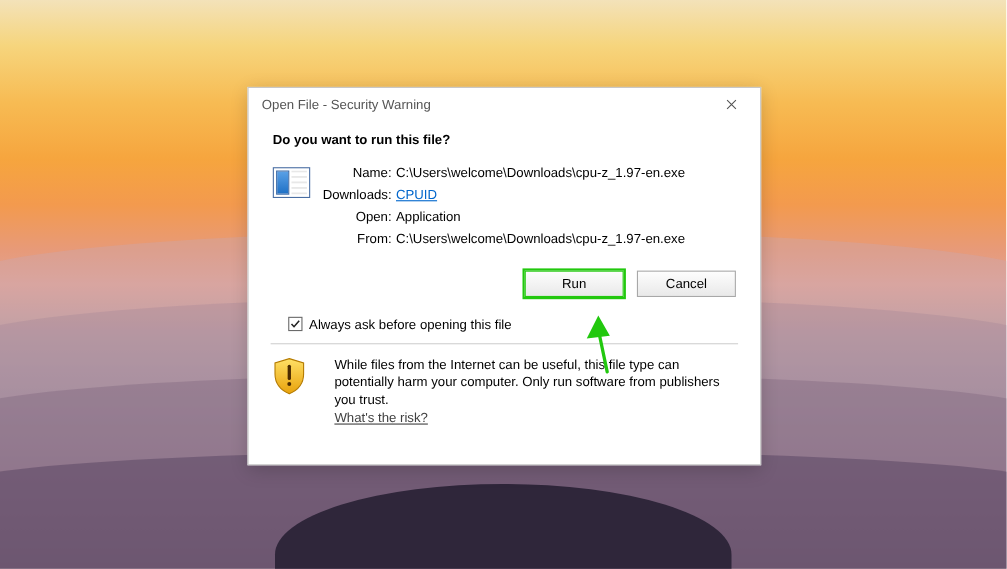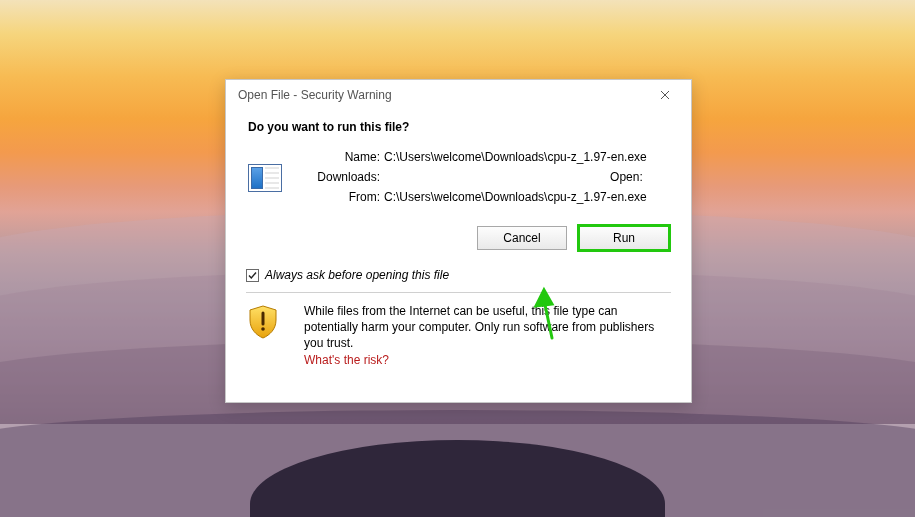--- a/index.html
+++ b/index.html
@@ -4,21 +4,21 @@
 <style>
   * { box-sizing: border-box; }
   html, body {
     margin: 0; padding: 0;
     width: 915px; height: 517px;
     overflow: hidden;
     font-family: "Segoe UI", Tahoma, sans-serif;
     font-size: 12px;
   }
   .desktop {
-    width: 915px; height: 424px;
+    width: 915px; height: 517px;
     position: relative;
     background:
       linear-gradient(180deg,
         #f3e2b9 0%,
         #f6d57d 8%,
         #f7bb53 18%,
         #f6a53e 28%,
         #f39a4e 36%,
         #e79a79 44%,
         #e1a396 50%,
@@ -69,21 +69,21 @@
 
   .body {
     padding: 6px 20px 28px 20px;
   }
   .prompt {
     font-weight: 700;
     font-size: 12px;
     margin: 4px 0 14px 2px;
   }
   .info-row {
-    display: flex; align-items: center; gap: 26px;
+    display: flex; align-items: flex-start; gap: 2px;
   }
   .app-icon {
     width: 34px; height: 28px;
     margin-top: 4px; margin-left: 2px;
     flex-shrink: 0;
     border: 1px solid #4a6ea3;
     background: #fff;
     position: relative;
   }
   .app-icon::before {
@@ -125,24 +125,23 @@
     cursor: default;
     color: #000;
   }
   .btn.run-highlight {
     outline: 2px solid #22c80e;
     outline-offset: 0;
     border: 1px solid #22c80e;
   }
 
   .checkbox-row {
-    display: flex; align-items: flex-end; gap: 6px;
-    margin: 18px 0 10px 0;
-    font-size: 12px;
-    font-style: italic;
+    display: flex; align-items: flex-start; gap: 6px;
+    margin: 18px 0 10px 16px;
+    font-size: 12px;
   }
   .checkbox {
     width: 13px; height: 13px;
     border: 1px solid #6a6a6a;
     background: #fff;
     display: inline-flex; align-items: center; justify-content: center;
     font-size: 11px; line-height: 1;
   }
 
   .divider {
@@ -152,21 +151,21 @@
   .warning-row {
     display: flex; gap: 26px; align-items: flex-start;
     padding-bottom: 6px;
   }
   .shield {
     width: 30px; height: 34px; flex-shrink: 0; margin-left: 2px; margin-top: 2px;
   }
   .warning-text {
     font-size: 12px; color: #000; line-height: 1.35;
   }
-  .warning-text a { color: #b91c1c; cursor: pointer; text-align: right; }
+  .warning-text a { color: #404040; text-decoration: underline; cursor: pointer; text-align: right; }
 
   .arrow-annotation {
     position: absolute;
     left: 530px; top: 286px;
     pointer-events: none;
   }
 </style>
 </head>
 <body>
 
@@ -190,31 +189,33 @@
     <div class="body">
       <div class="prompt">Do you want to run this file?</div>
 
       <div class="info-row">
         <div class="app-icon"></div>
         <div class="meta">
           <div class="label">Name:</div>
           <div class="value">C:\Users\welcome\Downloads\cpu-z_1.97-en.exe</div>
 
           <div class="label">Downloads:</div>
+          <div class="value"><a>CPUID</a></div>
 
           <div class="label">Open:</div>
+          <div class="value">Application</div>
 
           <div class="label">From:</div>
           <div class="value">C:\Users\welcome\Downloads\cpu-z_1.97-en.exe</div>
         </div>
       </div>
 
       <div class="buttons">
+        <div class="btn run-highlight">Run</div>
         <div class="btn">Cancel</div>
-        <div class="btn run-highlight">Run</div>
       </div>
 
       <div class="checkbox-row">
         <span class="checkbox">
           <svg width="11" height="11" viewBox="0 0 11 11">
             <path d="M2 5.5 L4.3 8 L9 2.5" stroke="#222" stroke-width="1.4" fill="none"></path>
           </svg>
         </span>
         <span>Always ask before opening this file</span>
       </div>

